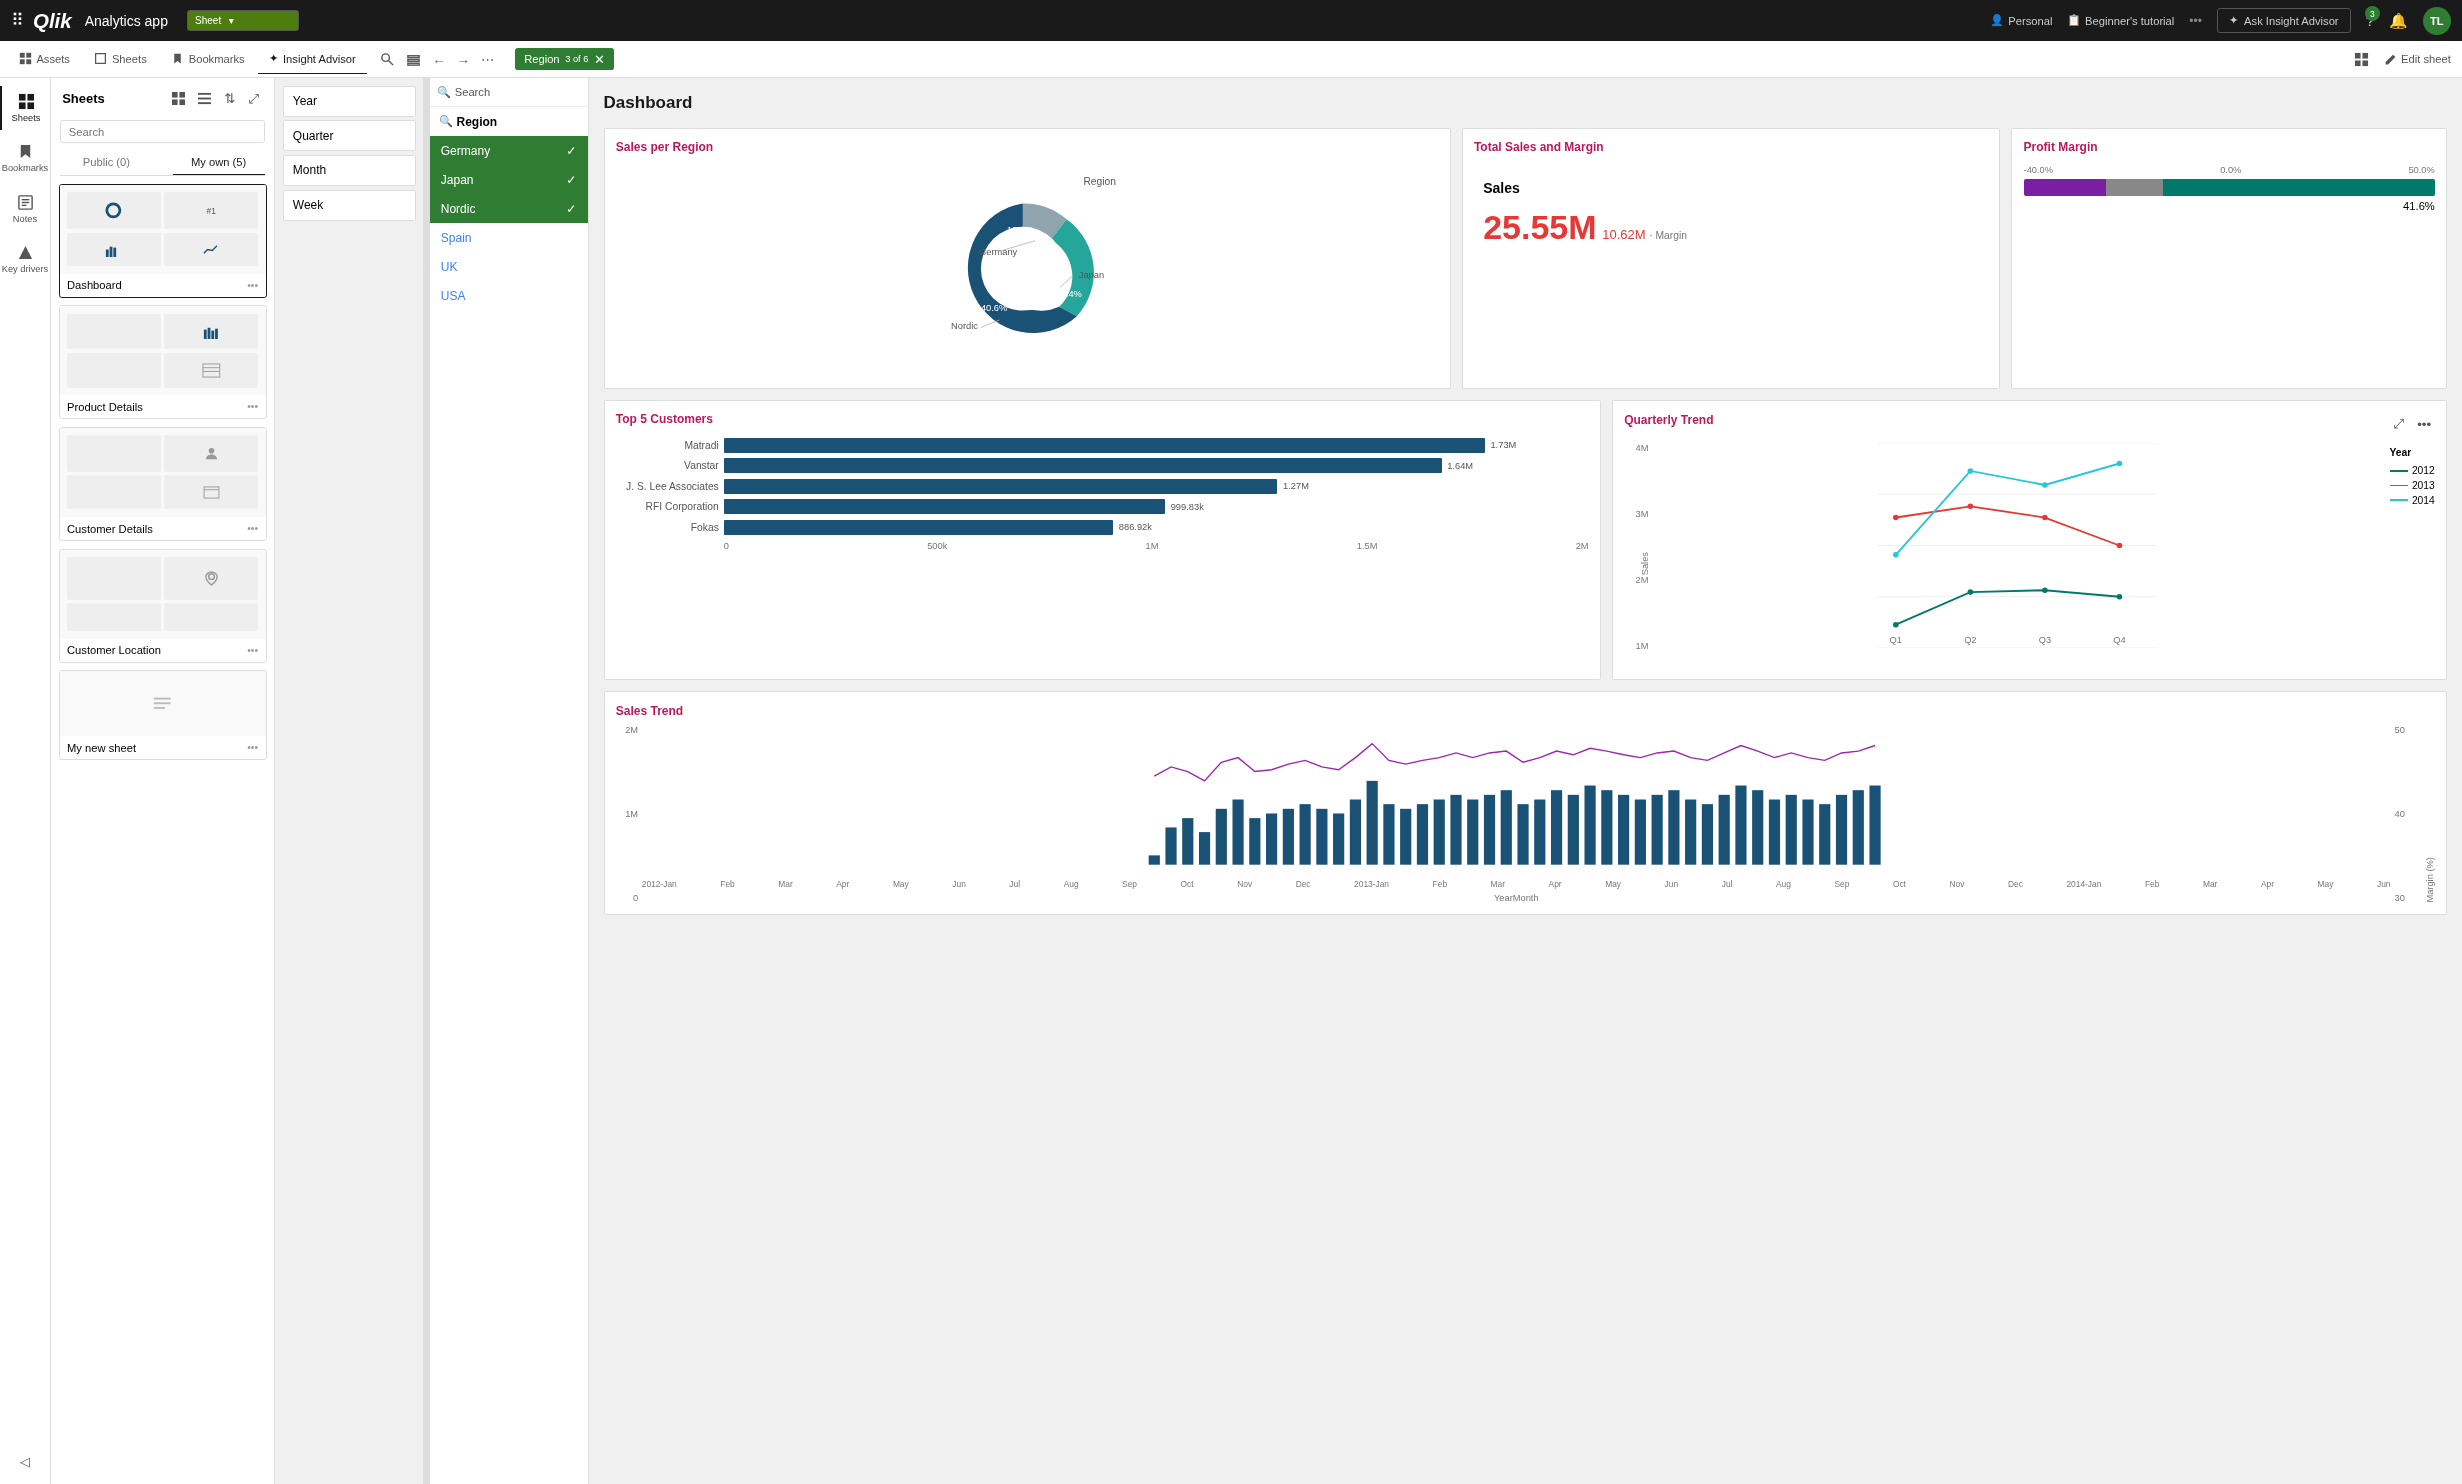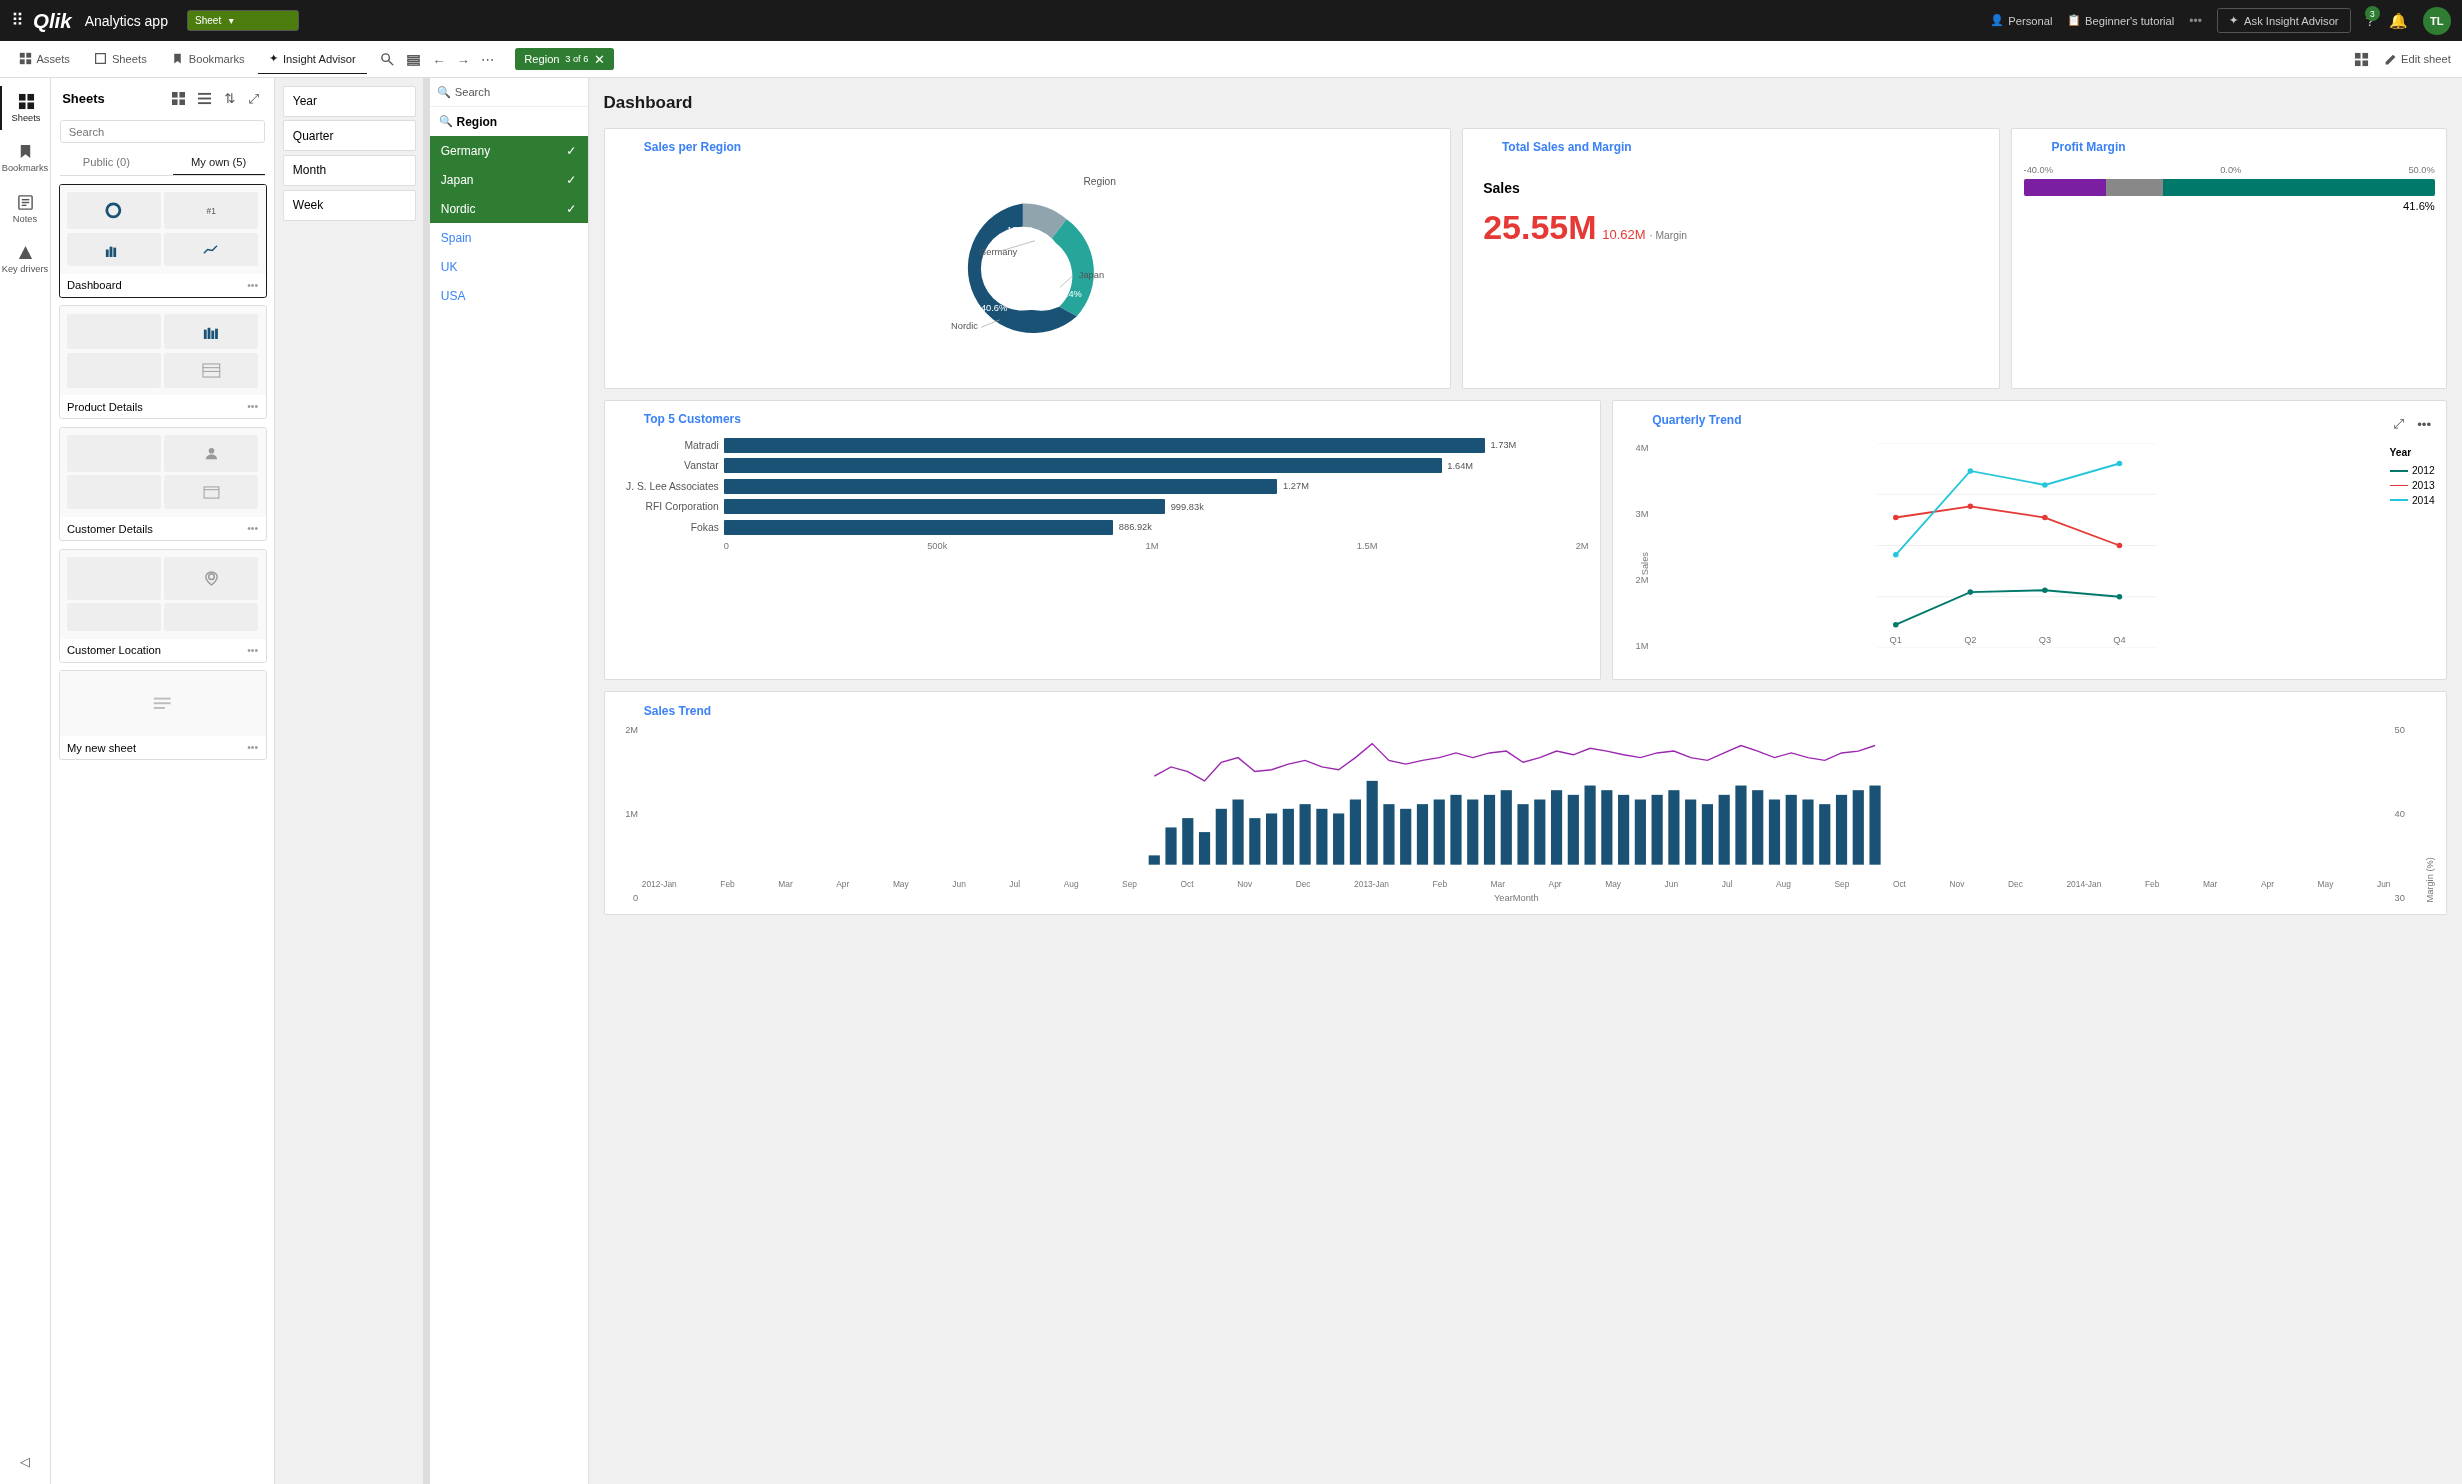--- a/index.html
+++ b/index.html
@@ -70,21 +70,21 @@
     .region-item.selected { background: #2e7d32; color: #fff; }
     .region-item.unselected { background: #fff; color: #3b82f6; }
 
     
     .main-content { flex: 1; overflow: auto; padding: 15px; background: #f0f0f0; }
     .dashboard-title { font-size: 17px; font-weight: 600; margin-bottom: 15px; color: #1a1a1a; }
 
     
     .charts-row { display: flex; gap: 11.2px; margin-bottom: 11.2px; }
     .chart-card { background: #fff; border: 0.9px solid #ddd; border-radius: 1.9px; padding: 11.2px; }
-    .chart-title { font-size: 12px; font-weight: 600; margin-bottom: 7.5px; color: #3b82f6; margin-left: 28px; }
+    .chart-title { font-size: 12px; font-weight: 600; margin-bottom: 7.5px; color: #be185d; }
 
     .chart-sales-region { flex: 1.6; min-height: 261px; }
     .chart-total-sales { flex: 1; min-height: 261px; }
     .chart-profit-margin { flex: 0.8; min-height: 261px; }
 
     
     .donut-container { display: flex; align-items: center; justify-content: center; height: 205px; position: relative; }
 
     
     .profit-margin-bar { margin-top: 11.2px; }

